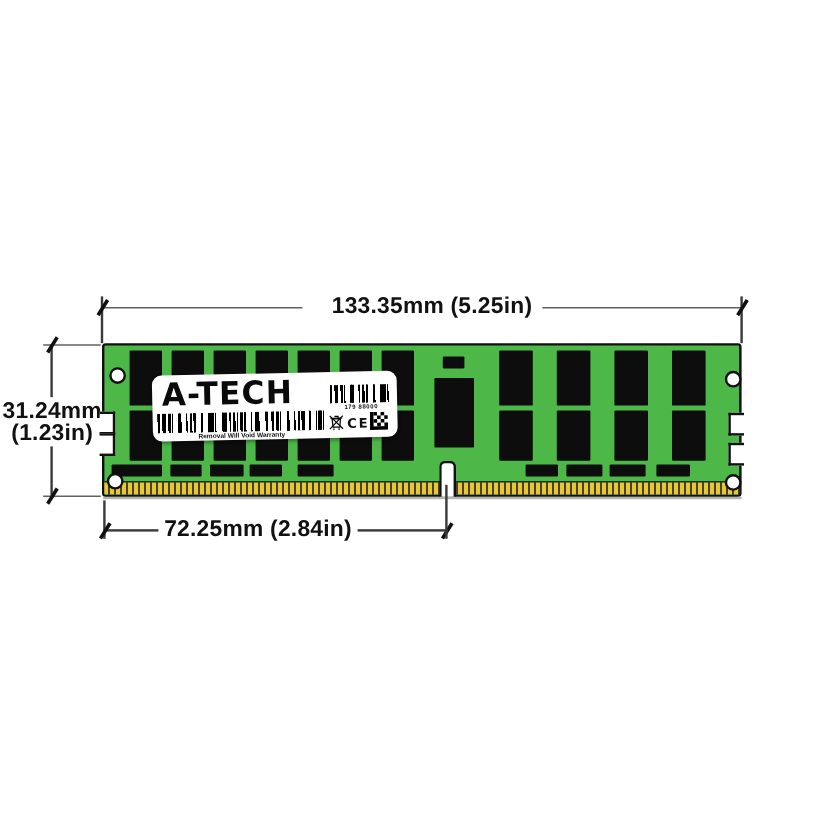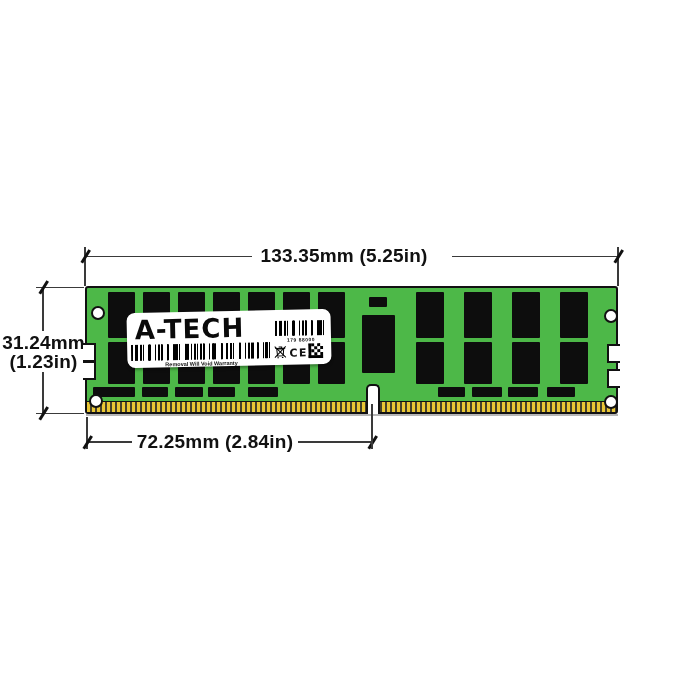--- a/index.html
+++ b/index.html
@@ -53,21 +53,21 @@
 </style>
 </head>
 <body>
 
 <div class="dl" style="left:85px;top:255.5px;width:167px;height:1.5px;"></div>
 <div class="dl" style="left:452px;top:255.5px;width:166px;height:1.5px;"></div>
 <div class="dl" style="left:84.3px;top:247px;width:1.5px;height:39px;"></div>
 <div class="dl" style="left:617.3px;top:247px;width:1.5px;height:39px;"></div>
 <div class="tick" style="left:77.5px;top:255px;"></div>
 <div class="tick" style="left:610.5px;top:255px;"></div>
-<div class="dimtext" style="left:242px;top:246px;width:204px;">133.35mm (5.25in)</div>
+<div class="dimtext" style="left:258px;top:246px;width:204px;">133.35mm (5.25in)</div>
 
 <div class="dl" style="left:42.3px;top:287px;width:1.5px;height:44px;"></div>
 <div class="dl" style="left:42.3px;top:372px;width:1.5px;height:41px;"></div>
 <div class="dl" style="left:36px;top:286.5px;width:48px;height:1.5px;"></div>
 <div class="dl" style="left:36px;top:412.5px;width:48px;height:1.5px;"></div>
 <div class="tick" style="left:35.5px;top:286px;"></div>
 <div class="tick" style="left:35.5px;top:412px;"></div>
 <div class="dimtext" style="left:1px;top:333px;width:85px;">
   <span>31.24mm</span><br>
   <span>(1.23in)</span>

